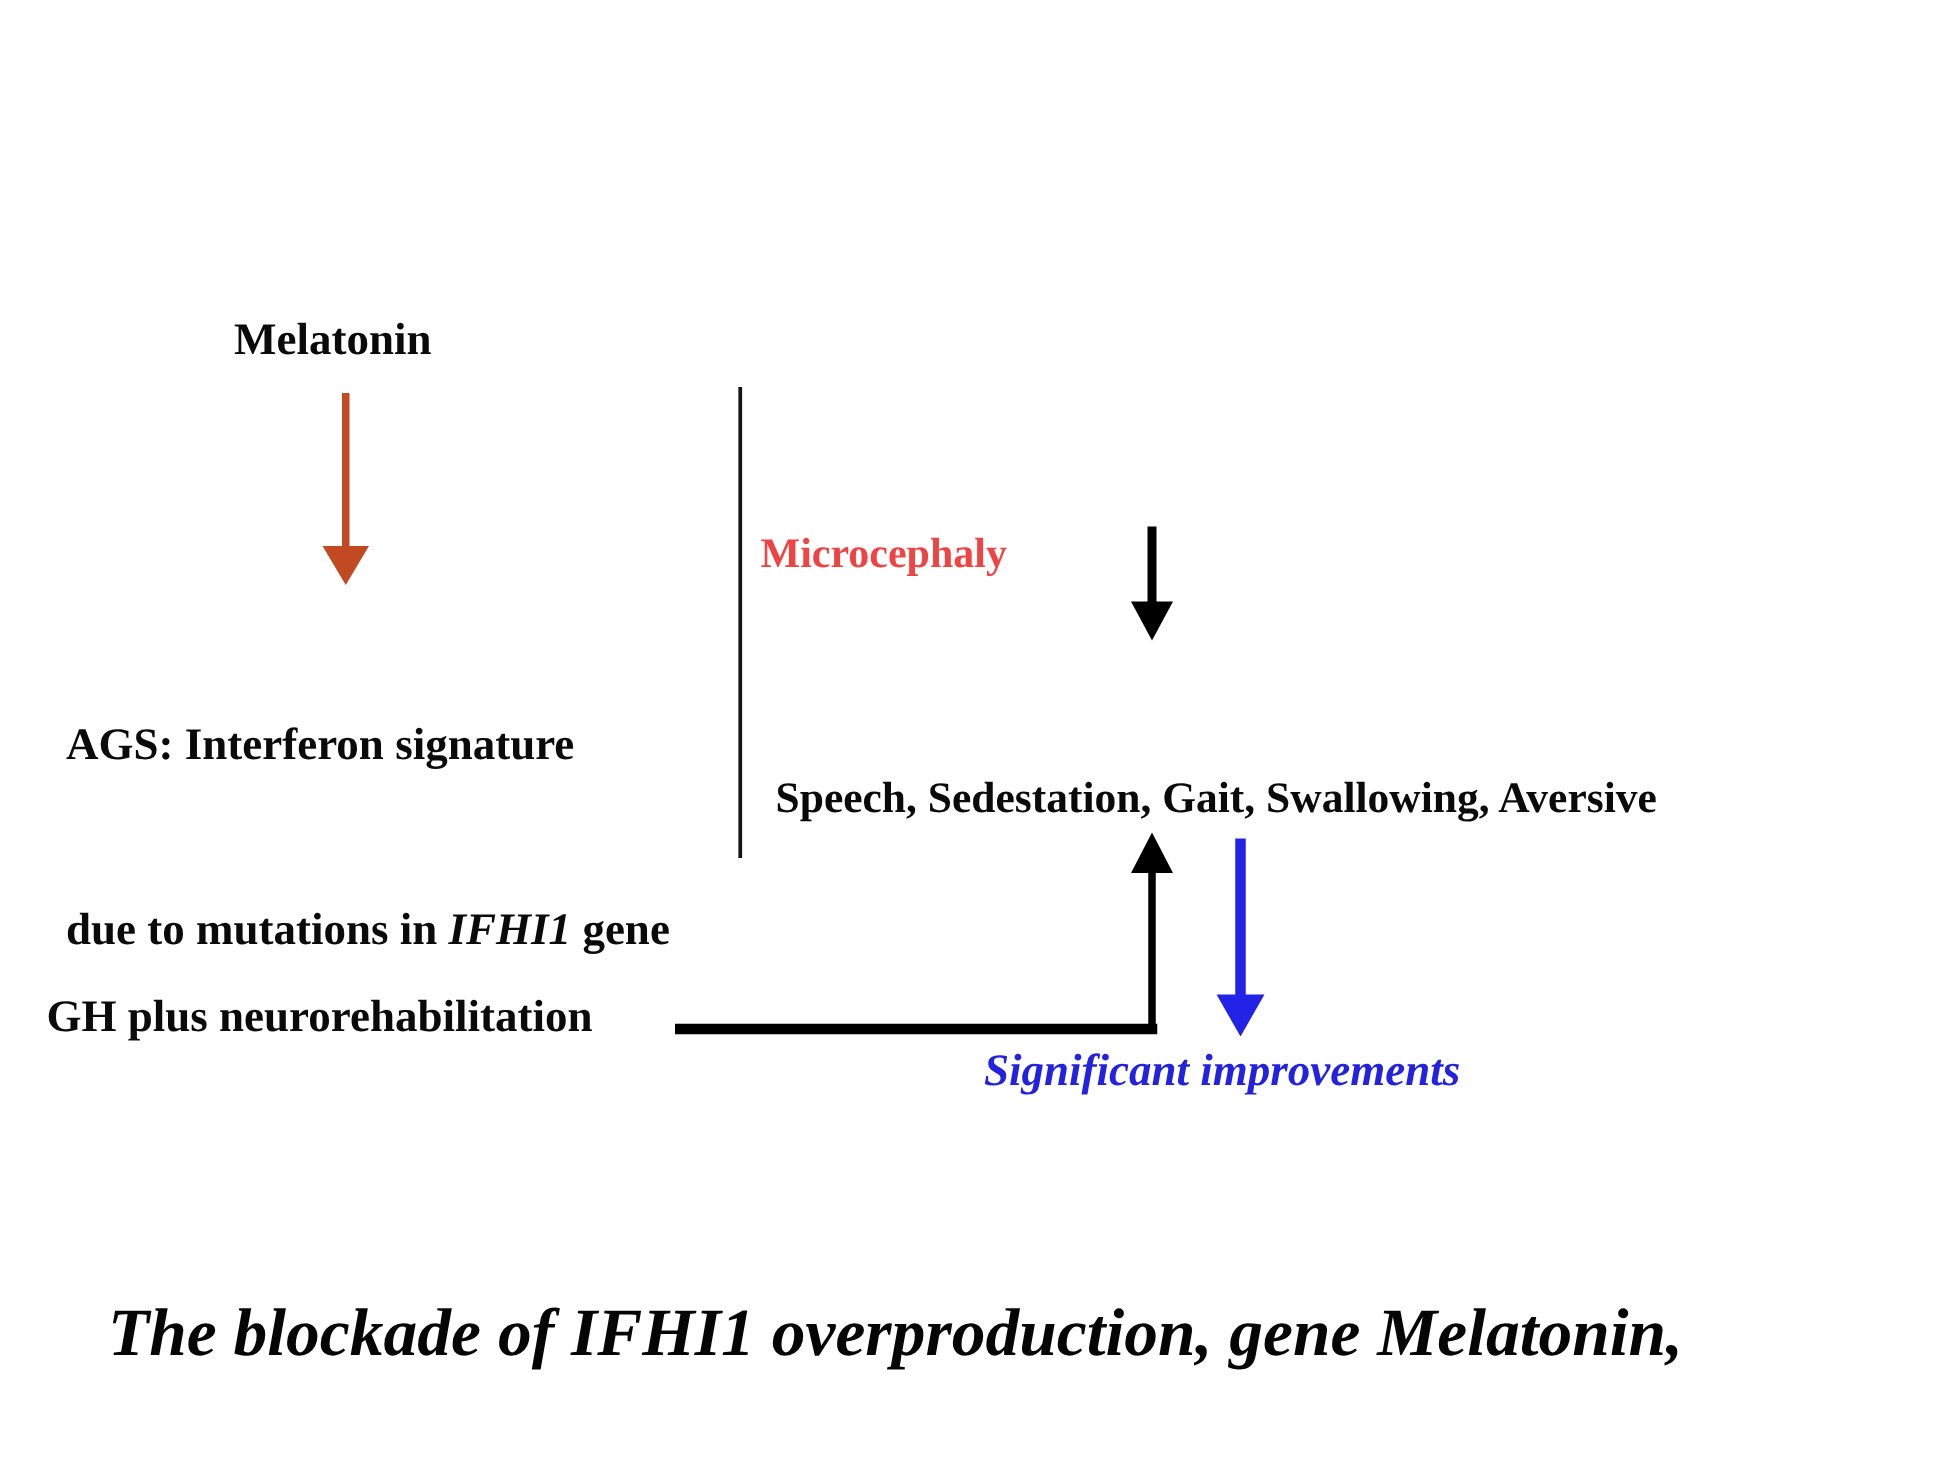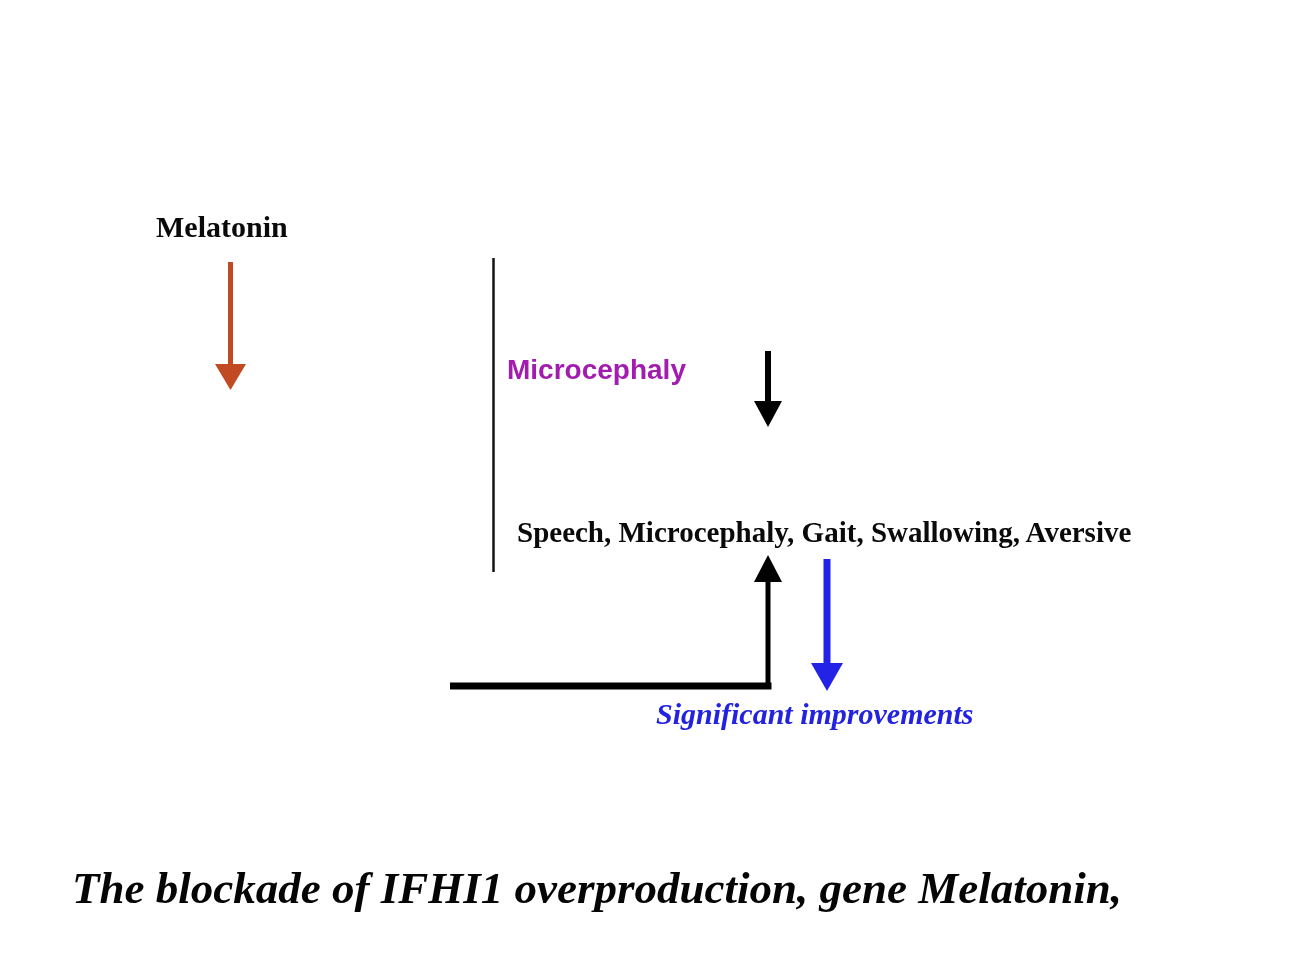--- a/index.html
+++ b/index.html
@@ -28,25 +28,25 @@
     font-weight: bold;
     font-size: 30px;
     line-height: 34px;
     color: #0a0a0a;
   }
   .melatonin { left: 156px; top: 210px; }
   .ags { left: 44px; top: 394px; font-size: 30px; line-height: 41px; }
   .ags .gene-italic { font-style: italic; }
   .micro {
     left: 507px; top: 275px;
-    font-family: Liberation Sans, sans-serif;
+    font-family: Liberation Serif, serif;
     font-weight: bold;
     font-size: 28px;
     line-height: 38px;
-    color: #a21caf;
+    color: #ef4444;
   }
   .symptoms { left: 517px; top: 430px; font-size: 29px; line-height: 41px; }
   .gh { left: 31px; top: 661px; }
   .significant {
     left: 656px; top: 697px;
     color: #2222e0;
     font-size: 30px;
     line-height: 34px;
     font-style: italic;
   }
@@ -86,29 +86,34 @@
     </g>
 
     <g>
       <line x1="827" y1="559" x2="827" y2="665" stroke-width="7" stroke="#2323e8"></line>
       <polygon points="811,663 843,663 827,691" fill="#2323e8"></polygon>
     </g>
   </svg>
 
   <div class="label serif-b melatonin">Melatonin</div>
 
+  <div class="label serif-b ags">
+    <div>AGS: Interferon signature</div>
+    <div><span>due to mutations in </span><span class="gene-italic">IFHI1</span><span> gene</span></div>
+  </div>
 
   <div class="label micro">
     <div>Microcephaly</div>
   </div>
 
   <div class="label serif-b symptoms">
-    <div>Speech, Microcephaly, Gait, Swallowing, Aversive</div>
+    <div>Speech, Sedestation, Gait, Swallowing, Aversive</div>
   </div>
 
+  <div class="label serif-b gh">GH plus neurorehabilitation</div>
 
   <div class="label serif-b significant">Significant improvements</div>
 
   <div class="label caption">
     <div>The blockade of IFHI1 overproduction, gene Melatonin,</div>
     
     
   </div>
 
 </div>

